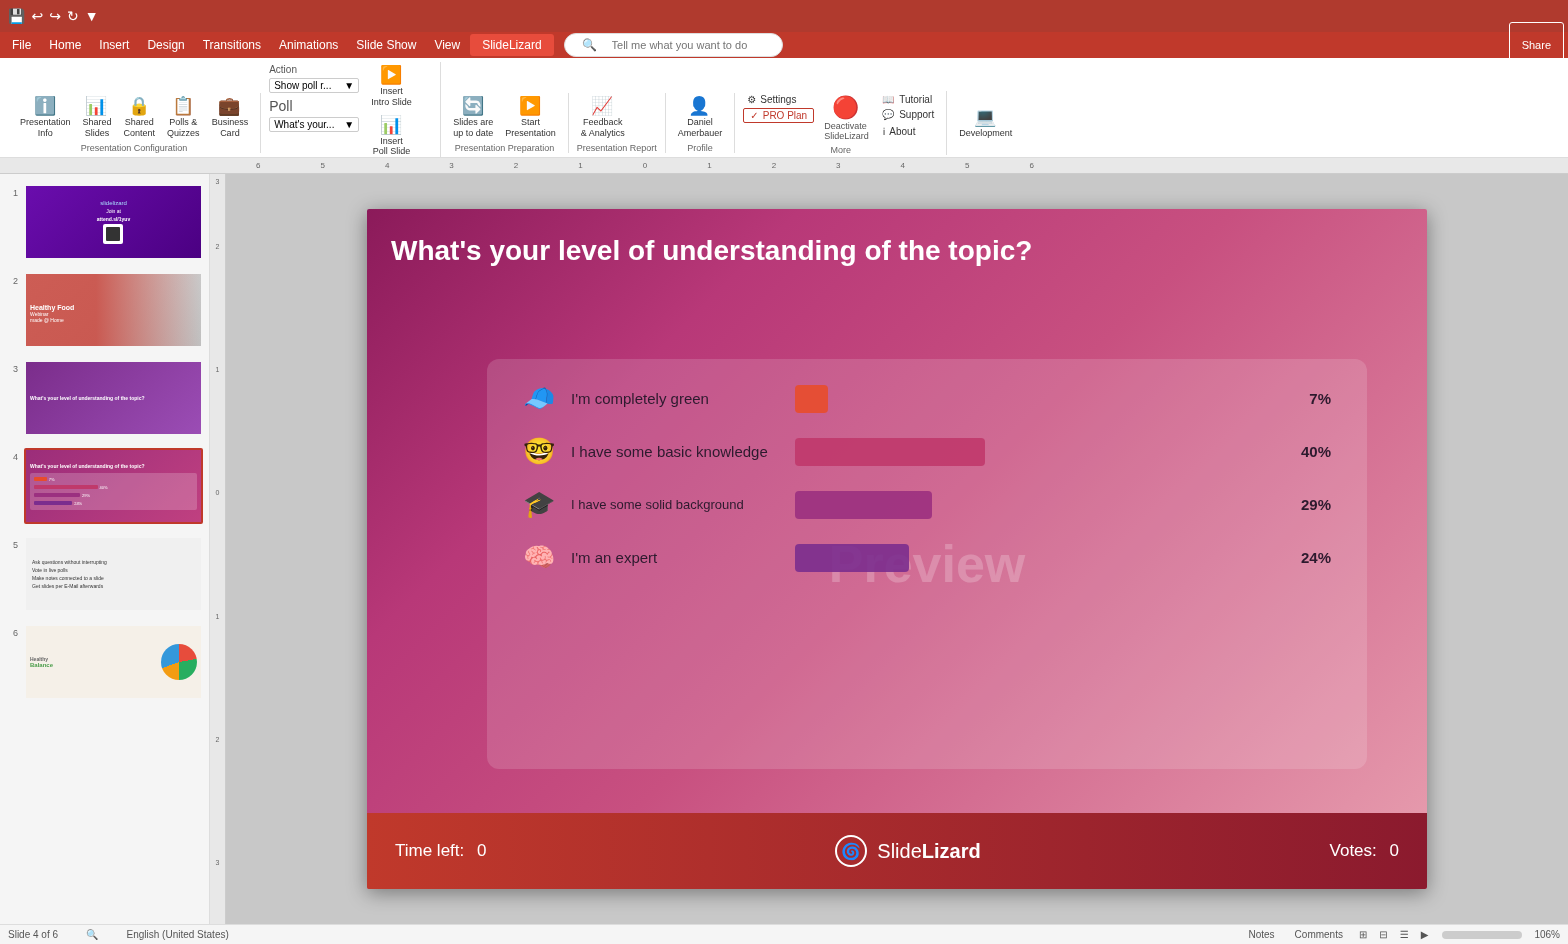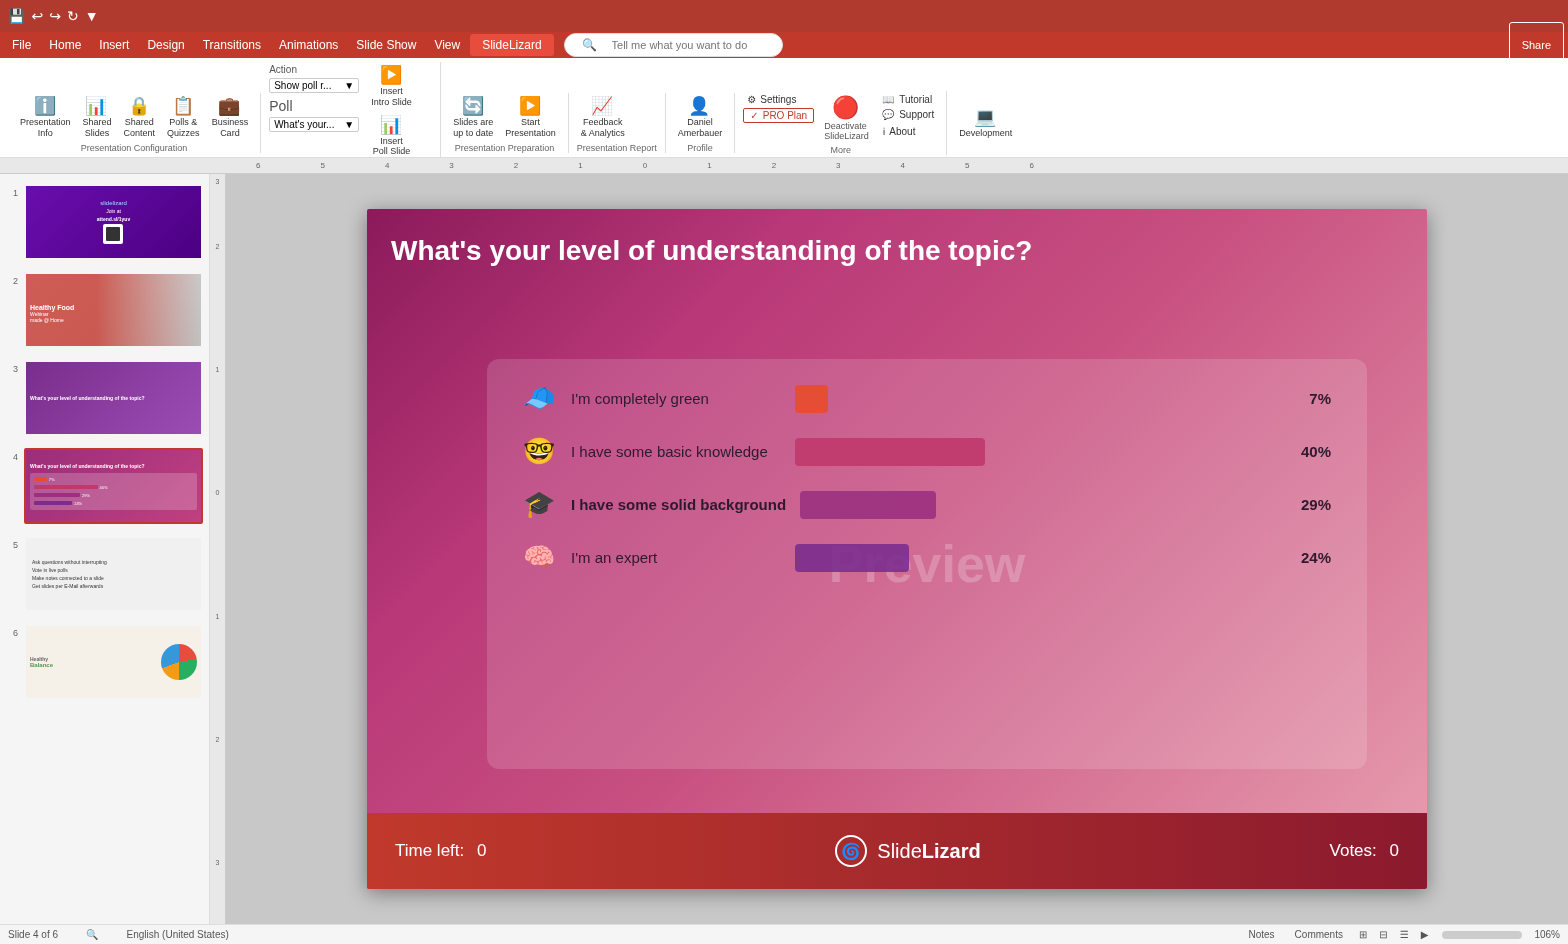--- a/index.html
+++ b/index.html
@@ -652,21 +652,21 @@
               <span style="font-size:26px;min-width:34px;">🤓</span>
               <span style="min-width:210px;font-size:15px;color:#2d1a2e;font-weight:500;">I have some basic knowledge</span>
               <div style="flex:1;position:relative;">
                 <div style="height:28px;border-radius:4px;background:#c0396b;width:40%;opacity:0.9;"></div>
               </div>
               <span style="min-width:48px;text-align:right;font-size:15px;color:#2d1a2e;font-weight:600;">40%</span>
             </div>
 
             <div style="display:flex;align-items:center;margin-bottom:22px;gap:14px;">
               <span style="font-size:26px;min-width:34px;">🎓</span>
-              <span style="min-width:210px;font-size:15px;color:#2d1a2e;font-weight:700;">I have some solid background</span>
+              <span style="min-width:210px;font-size:13px;color:#2d1a2e;font-weight:400;">I have some solid background</span>
               <div style="flex:1;position:relative;">
                 <div style="height:28px;border-radius:4px;background:#9b3080;width:29%;opacity:0.9;"></div>
               </div>
               <span style="min-width:48px;text-align:right;font-size:15px;color:#2d1a2e;font-weight:600;">29%</span>
             </div>
 
             <div style="display:flex;align-items:center;gap:14px;">
               <span style="font-size:26px;min-width:34px;">🧠</span>
               <span style="min-width:210px;font-size:15px;color:#2d1a2e;font-weight:500;">I'm an expert</span>
               <div style="flex:1;position:relative;">

